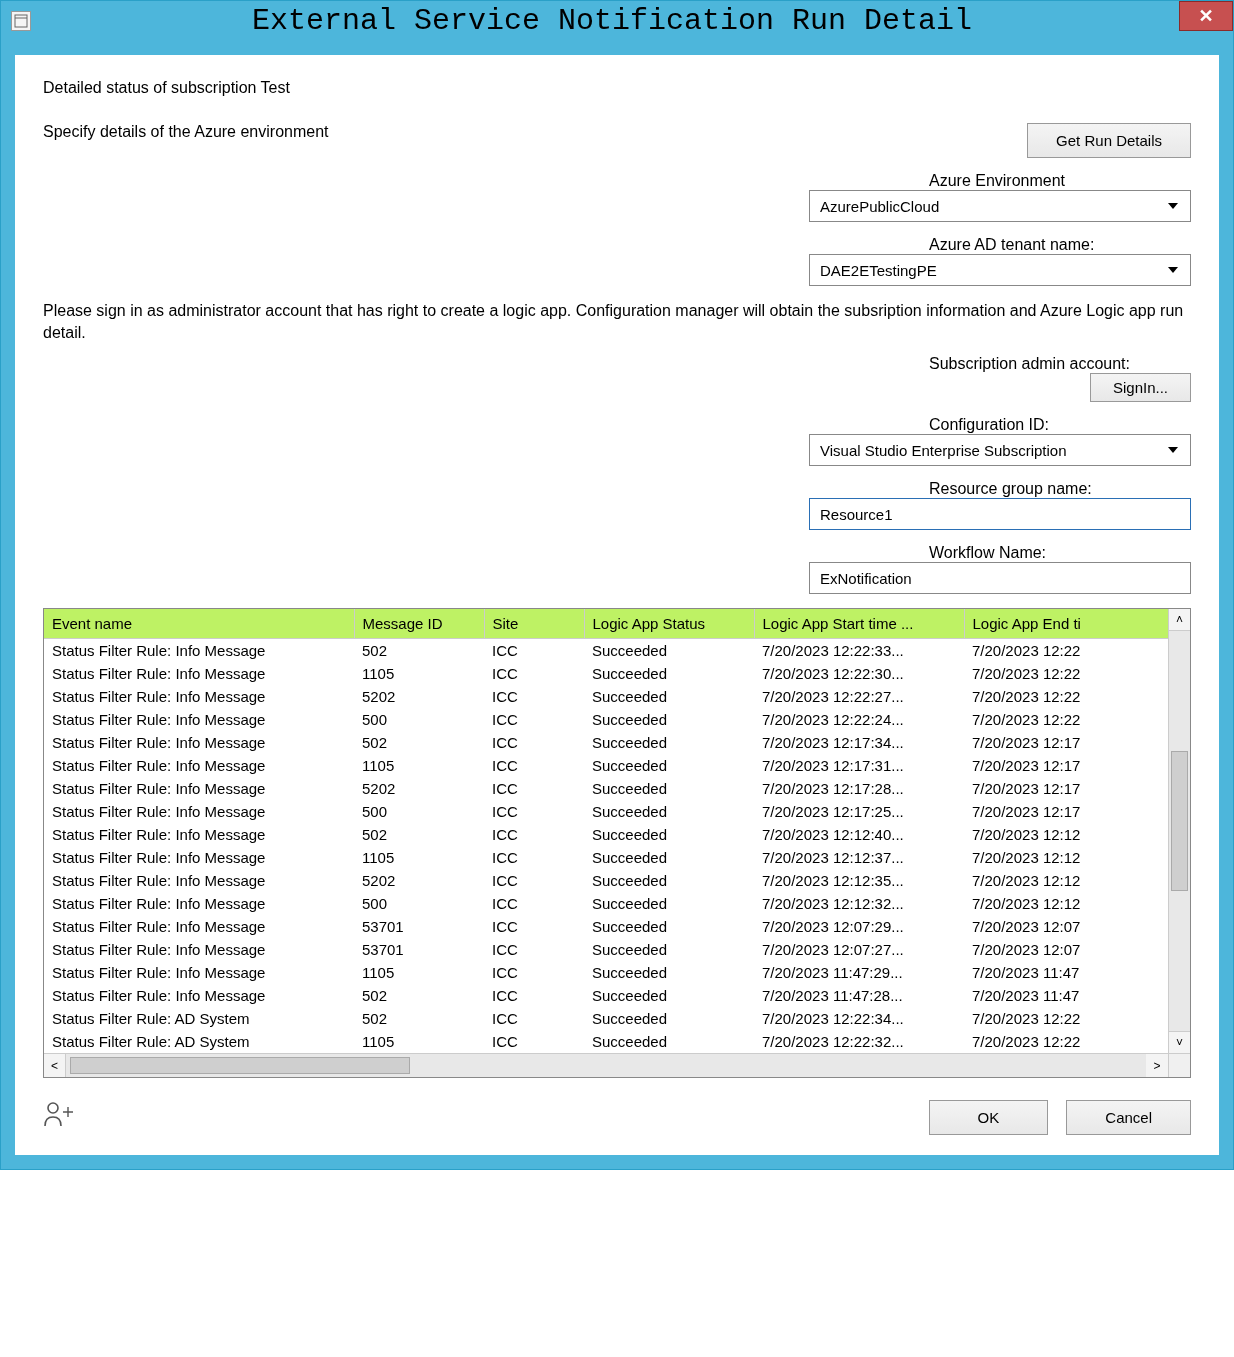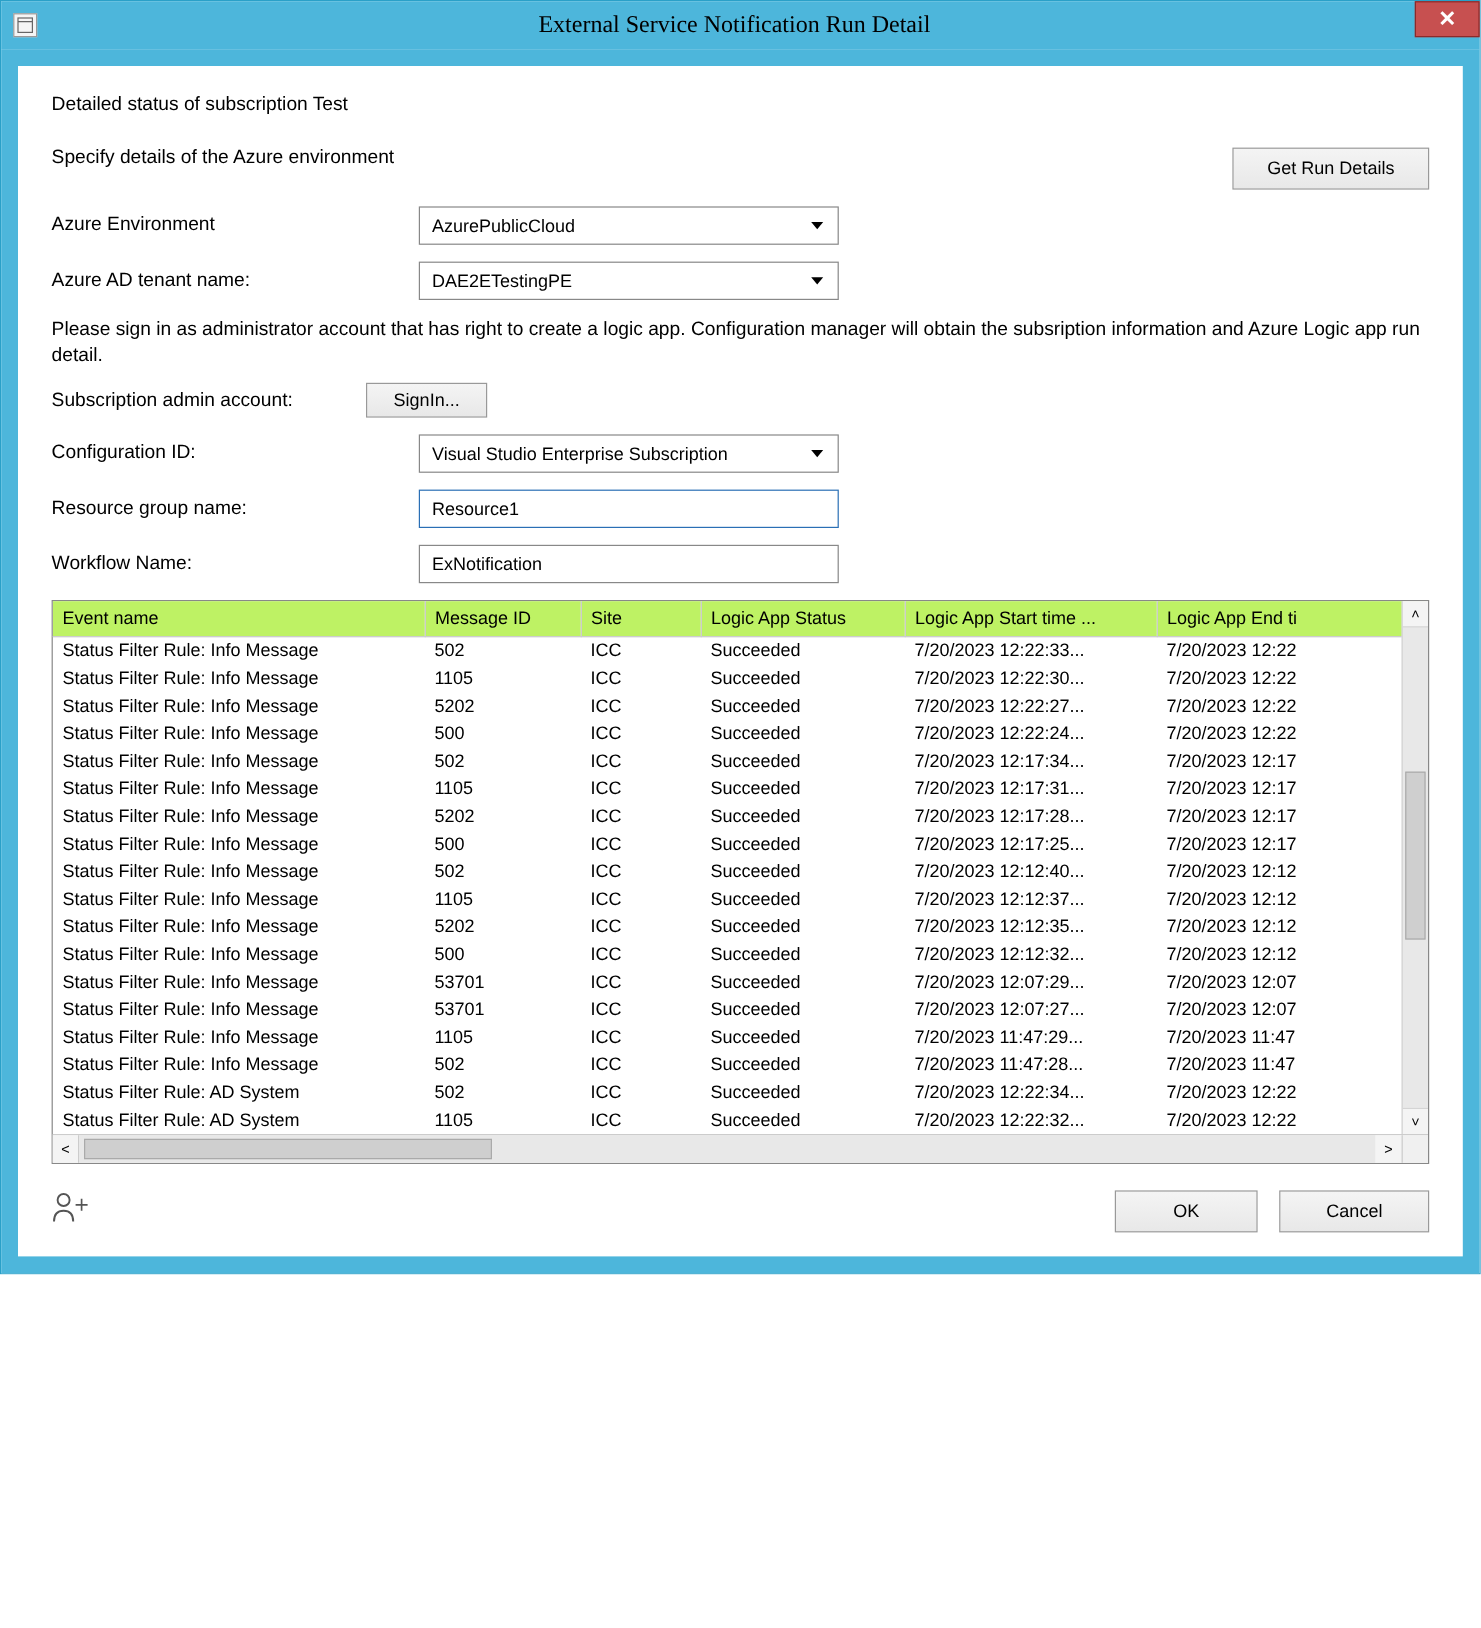--- a/index.html
+++ b/index.html
@@ -29,22 +29,22 @@
     background: #f5f5f5;
     border: 1px solid #999;
     display: flex;
     align-items: center;
     justify-content: center;
     font-size: 12px;
   }
   .titlebar-title {
     flex: 1;
     text-align: center;
-    font-family: Liberation Serif, serif;
-    font-size: 20px;
+    font-family: Liberation Mono, monospace;
+    font-size: 30px;
     color: #000;
     font-weight: 300;
     margin-right: 40px;
   }
   .close-btn {
     position: absolute;
     right: 0;
     top: 0;
     width: 54px;
     height: 30px;
@@ -90,30 +90,31 @@
   }
   .btn-small {
     padding: 5px 22px;
     background: linear-gradient(#f4f4f4,#e8e8e8);
     border: 1px solid #999;
     font-size: 15px;
     cursor: pointer;
   }
   .form-row {
     display: flex;
-    align-items: center;
+    align-items: flex-end;
     margin-bottom: 14px;
+    flex-direction: column;
   }
   .form-label {
     width: 262px;
     font-size: 16px;
   }
   .select-box, .input-box {
     height: 32px;
-    width: 350px;
+    width: 382px;
     border: 1px solid #888;
     background: #fff;
     padding: 0 10px;
     font-size: 15px;
     display: flex;
     align-items: center;
     justify-content: space-between;
     position: relative;
     margin-left: 44px;
   }

